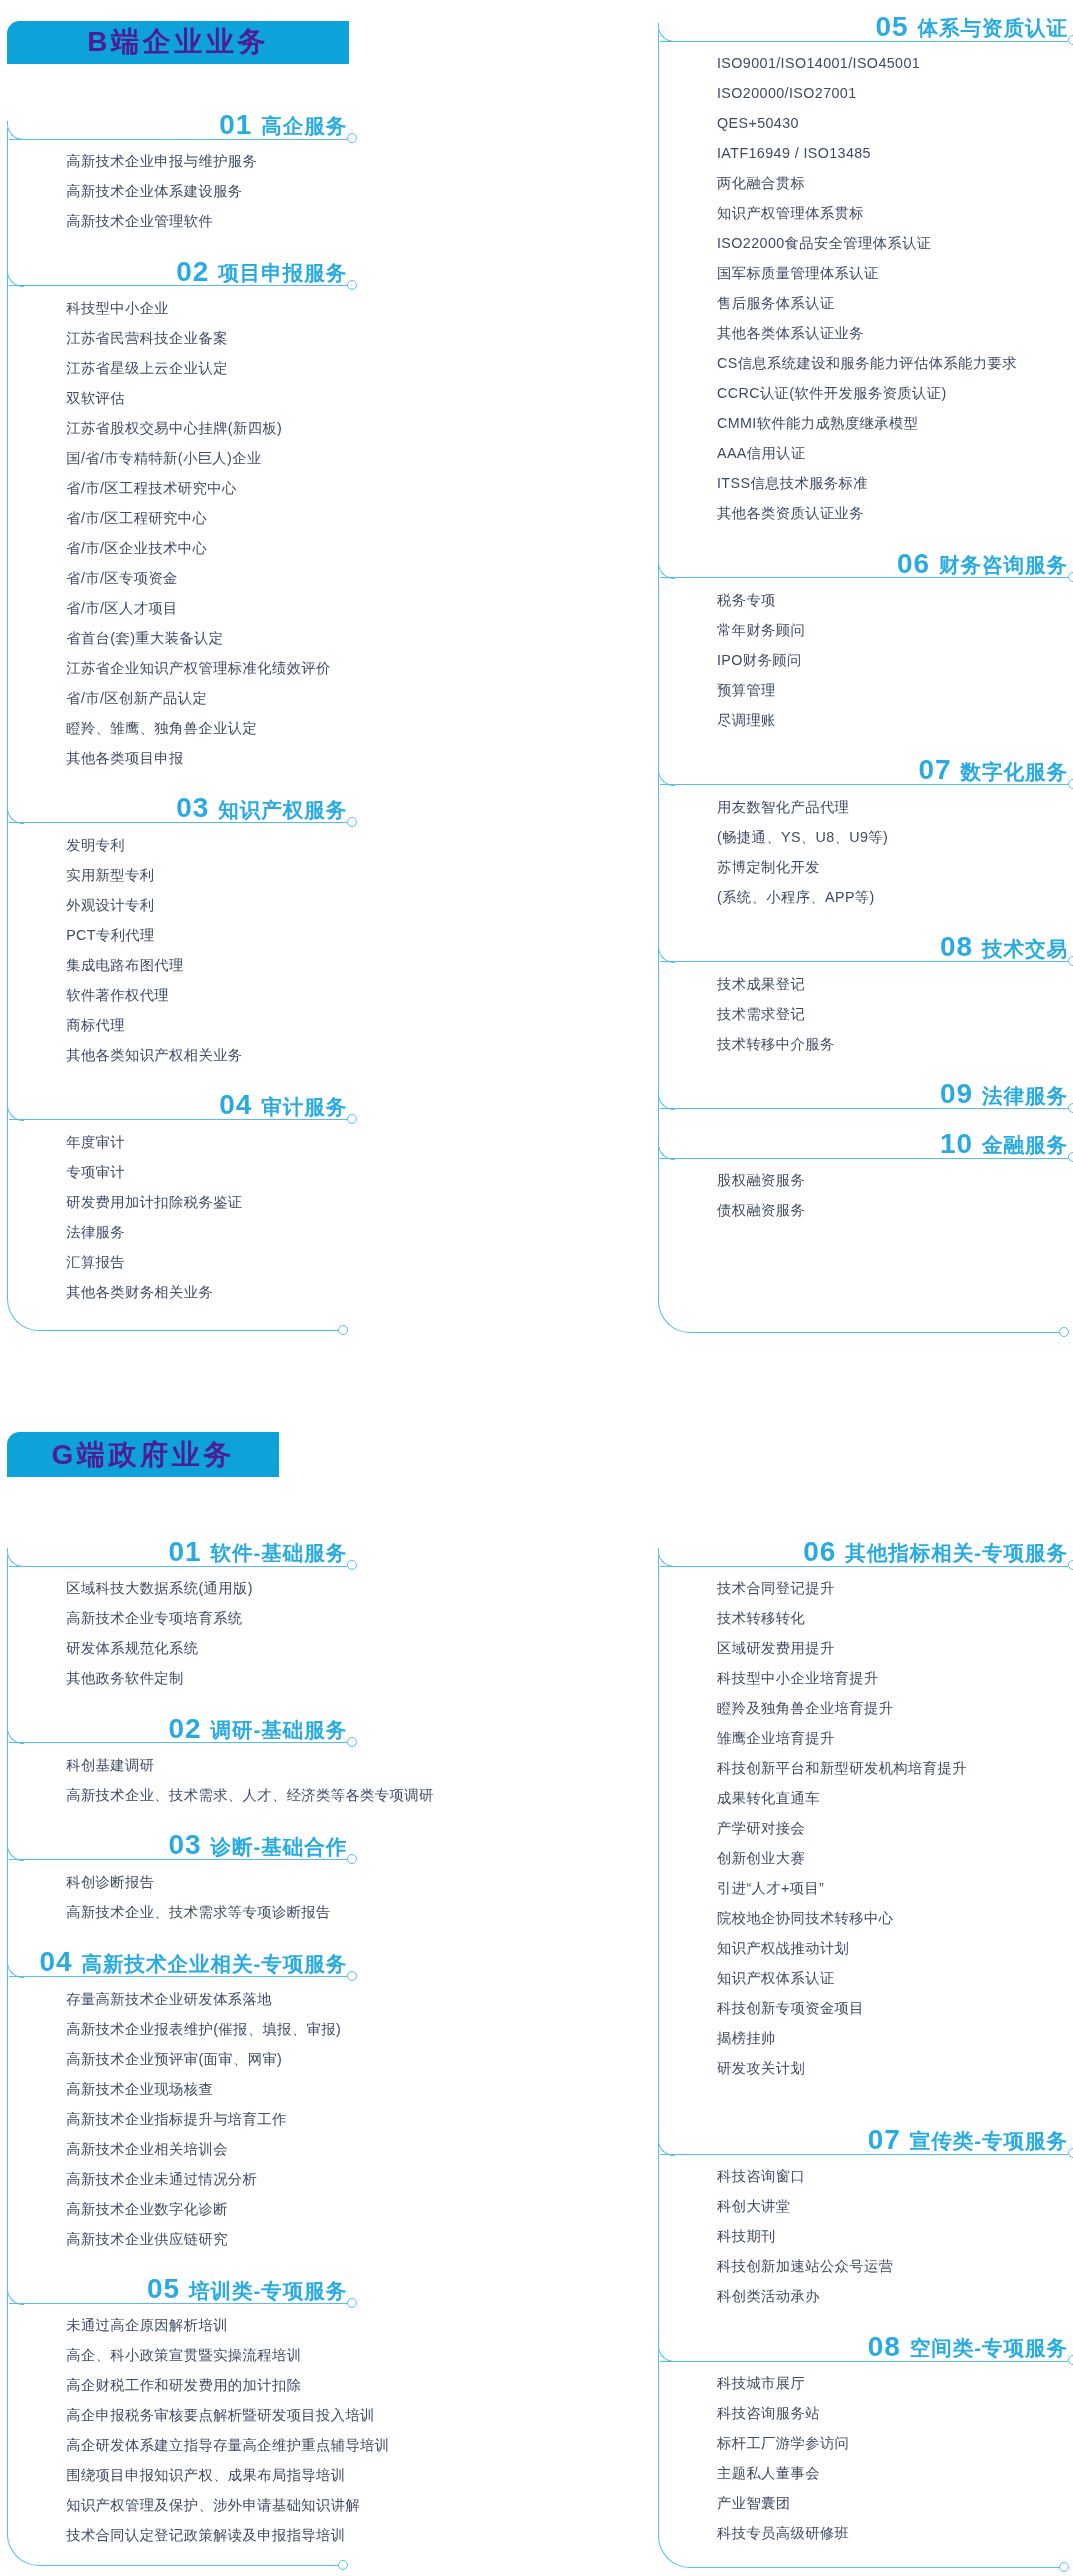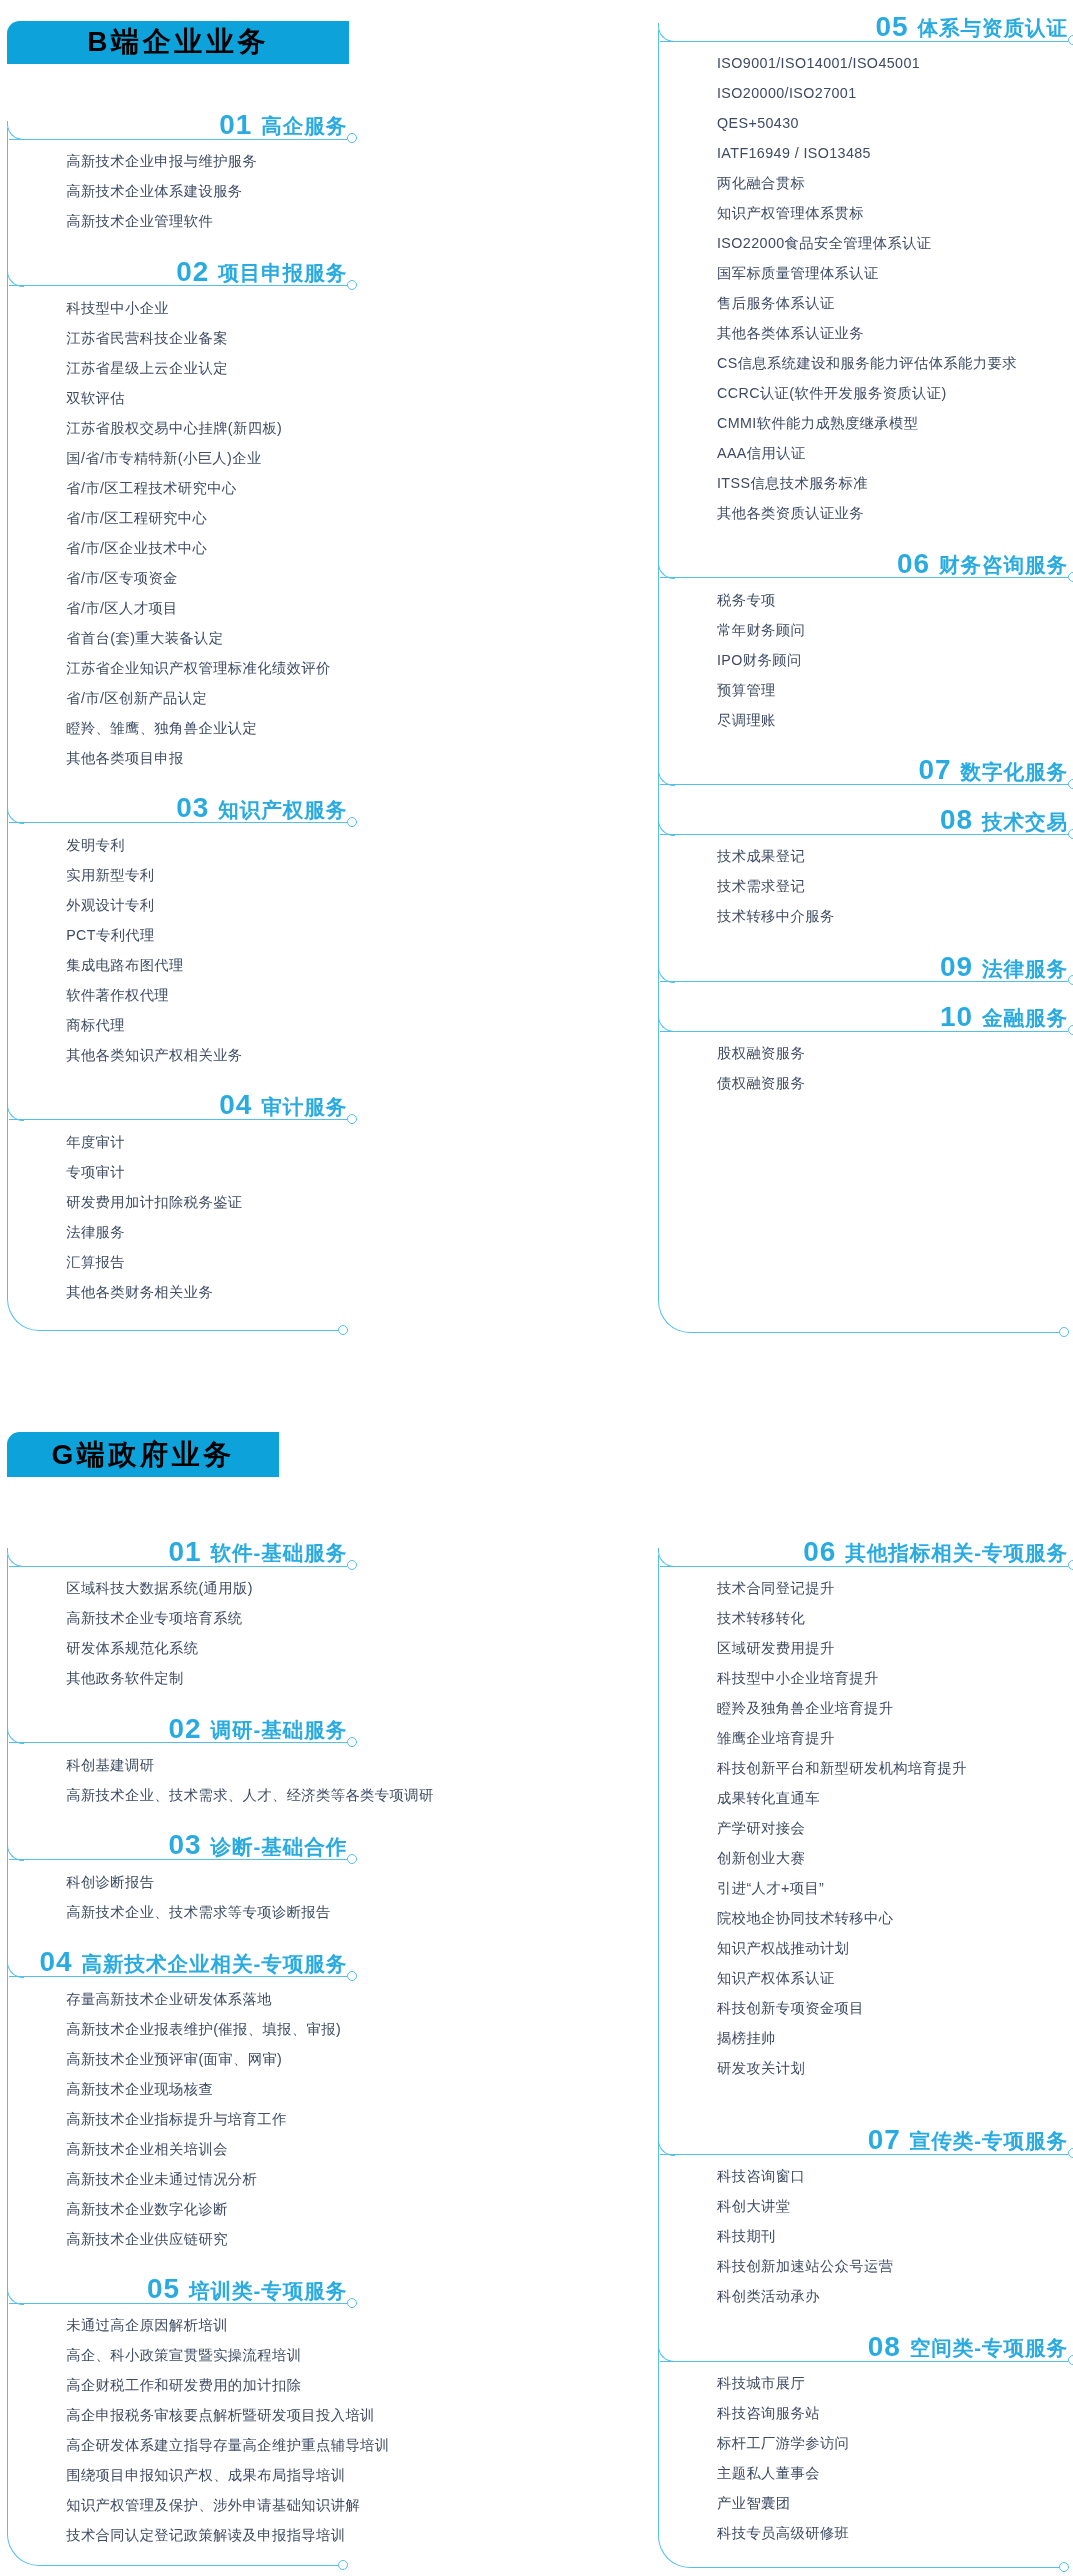--- a/index.html
+++ b/index.html
@@ -1,21 +1,21 @@
 <!DOCTYPE html>
 <html style="--accent: #29abe2; --banner: #0ea2db; --line: #54c0ea; --text: #3e4b63;font-size:14.3px"><head>
 <meta charset="utf-8">
 <style>
   html,body{margin:0;padding:0;background:#ffffff;}
   body{width:1074px;height:2576px;position:relative;overflow:hidden;
        font-family:"Liberation Sans","DejaVu Sans",sans-serif;}
   .canvas{position:absolute;inset:0;}
 
   .banner{position:absolute;display:flex;align-items:center;justify-content:center;
-          color:#000000;font-weight:bold;font-size:28px;letter-spacing:3.6px;
+          color:#4c1d95;font-weight:bold;font-size:28px;letter-spacing:3.6px;
           background:var(--banner);border-top-left-radius:12.5px;}
 
   .group{position:absolute;}
   .spine{position:absolute;left:0;top:39px;bottom:0;right:9px;
          border-left:1.8px solid var(--line);border-bottom:1.8px solid var(--line);
          border-bottom-left-radius:32px;pointer-events:none;}
   .spine::after{content:'';position:absolute;right:-9.8px;bottom:-5.4px;width:8px;height:8px;
          border:1.8px solid var(--line);border-radius:50%;background:#fff;}
 
   .section{position:relative;margin-top:10.7px;}
@@ -172,20 +172,26 @@
         </ul>
       </div>
       <div class="section" data-idx="2">
         <div class="sec-header">
           <span class="sec-num">07</span>
           <span class="sec-title">数字化服务</span>
           <div class="underline">
             <span class="end-circle"></span>
           </div>
         </div>
+        <ul class="items">
+          <li class="item">用友数智化产品代理</li>
+          <li class="item">(畅捷通、YS、U8、U9等)</li>
+          <li class="item">苏博定制化开发</li>
+          <li class="item">(系统、小程序、APP等)</li>
+        </ul>
       </div>
       <div class="section" data-idx="3">
         <div class="sec-header">
           <span class="sec-num">08</span>
           <span class="sec-title">技术交易</span>
           <div class="underline">
             <span class="end-circle"></span>
           </div>
         </div>
         <ul class="items">

